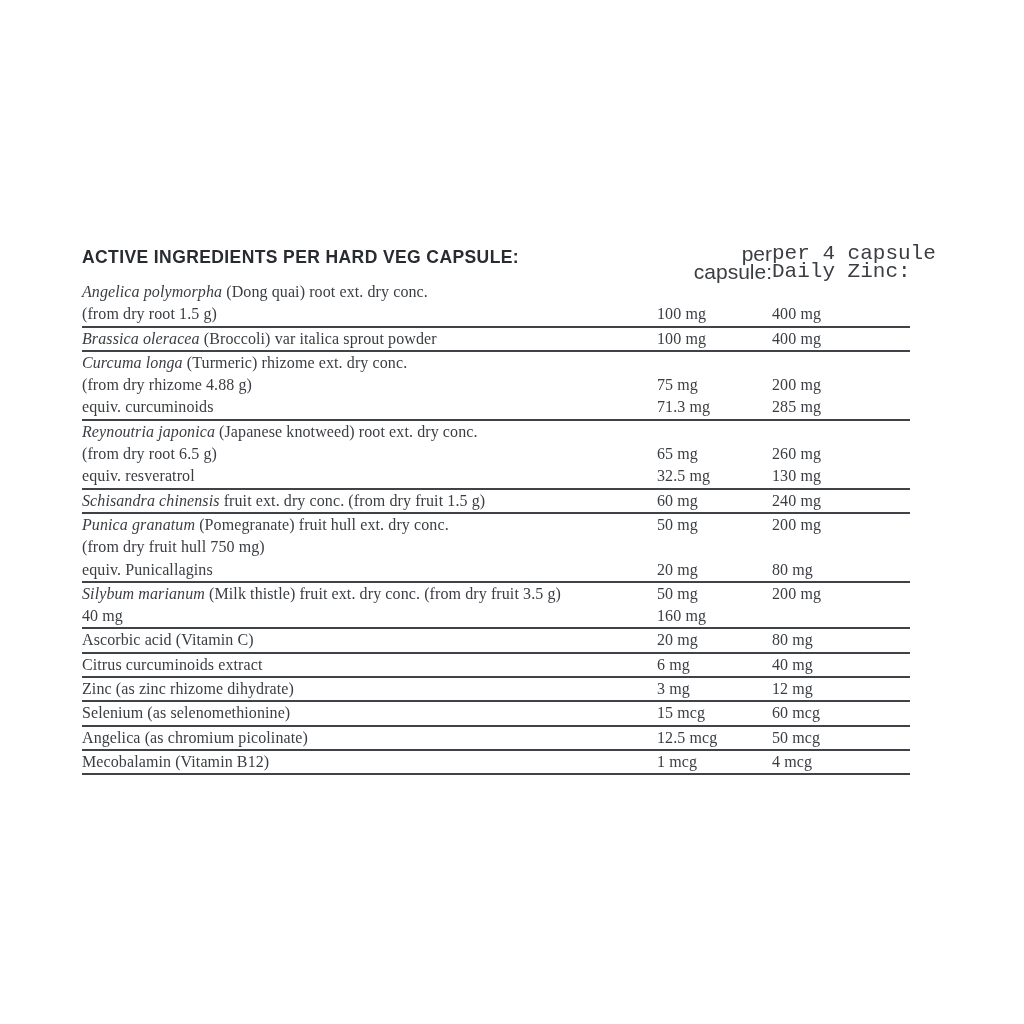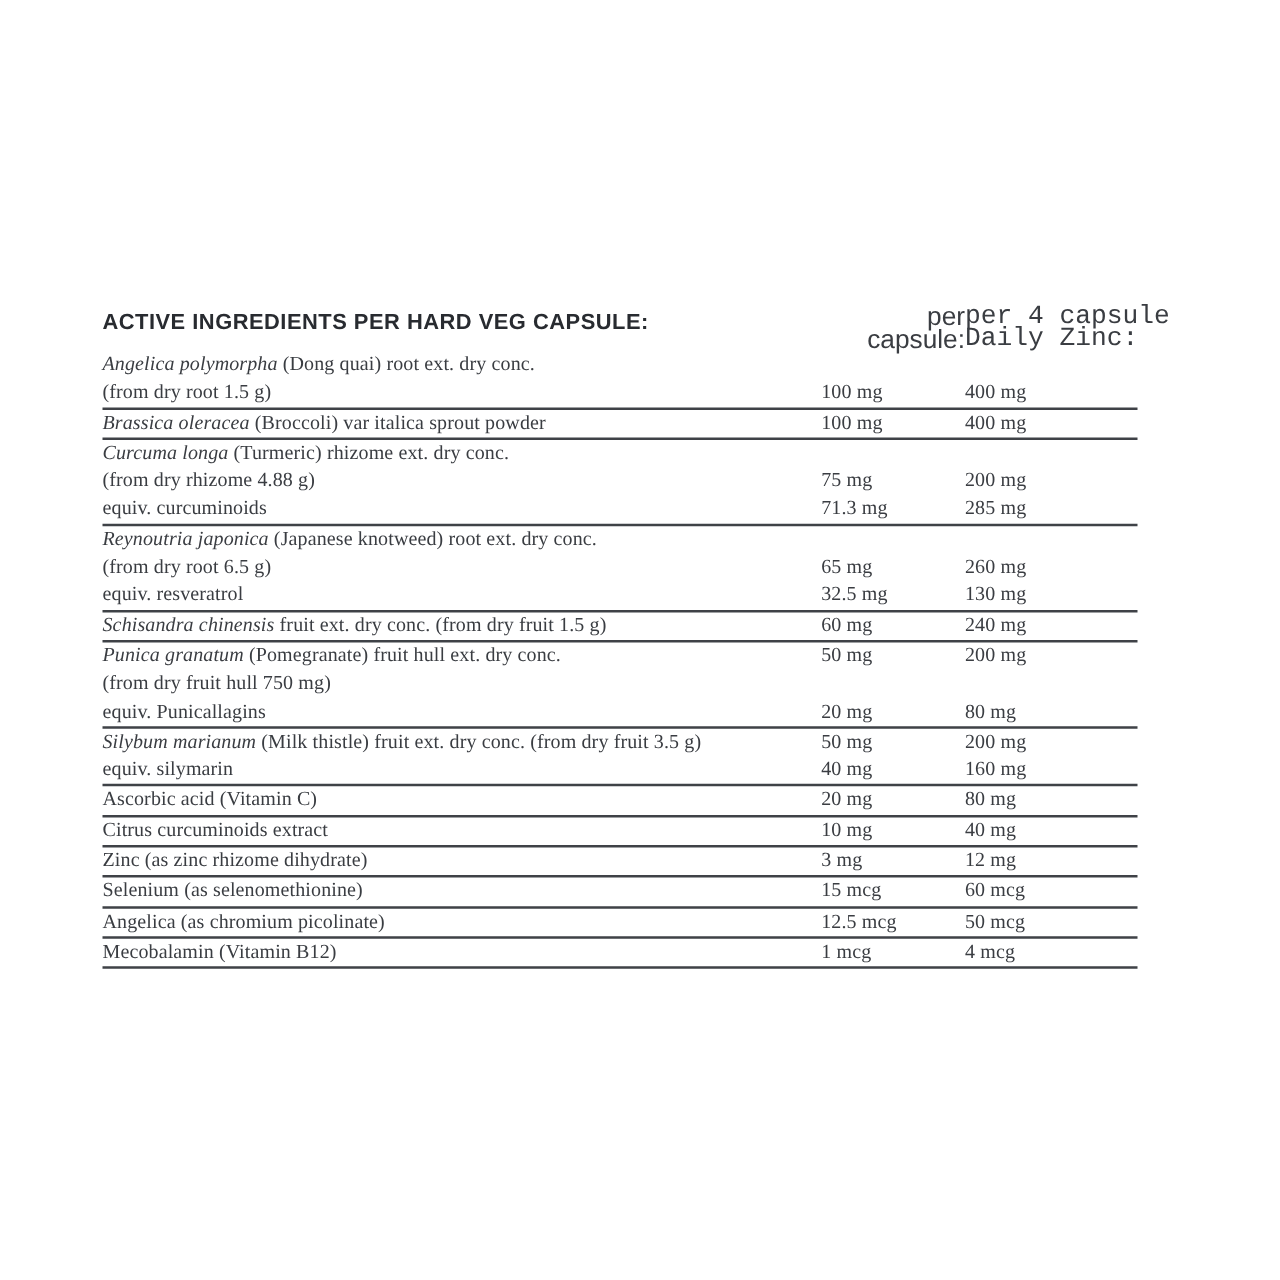--- a/index.html
+++ b/index.html
@@ -153,36 +153,35 @@
     <div class="cell num daily">80 mg</div>
   </div>
         </div>
         <div class="group">
           <div class="row">
     <div class="cell name"><em>Silybum marianum</em> (Milk thistle) fruit ext. dry conc. (from dry fruit 3.5 g)</div>
     <div class="cell num">50 mg</div>
     <div class="cell num daily">200 mg</div>
   </div>
           <div class="row">
-    <div class="cell name">equiv. silymarin</div>
     <div class="cell num">40 mg</div>
     <div class="cell num daily">160 mg</div>
   </div>
         </div>
         <div class="group">
           <div class="row">
     <div class="cell name">Ascorbic acid (Vitamin C)</div>
     <div class="cell num">20 mg</div>
     <div class="cell num daily">80 mg</div>
   </div>
         </div>
         <div class="group">
           <div class="row">
     <div class="cell name">Citrus curcuminoids extract</div>
-    <div class="cell num">10 mg</div>
+    <div class="cell num">6 mg</div>
     <div class="cell num daily">40 mg</div>
   </div>
         </div>
         <div class="group">
           <div class="row">
     <div class="cell name">Zinc (as zinc rhizome dihydrate)</div>
     <div class="cell num">3 mg</div>
     <div class="cell num daily">12 mg</div>
   </div>
         </div>

